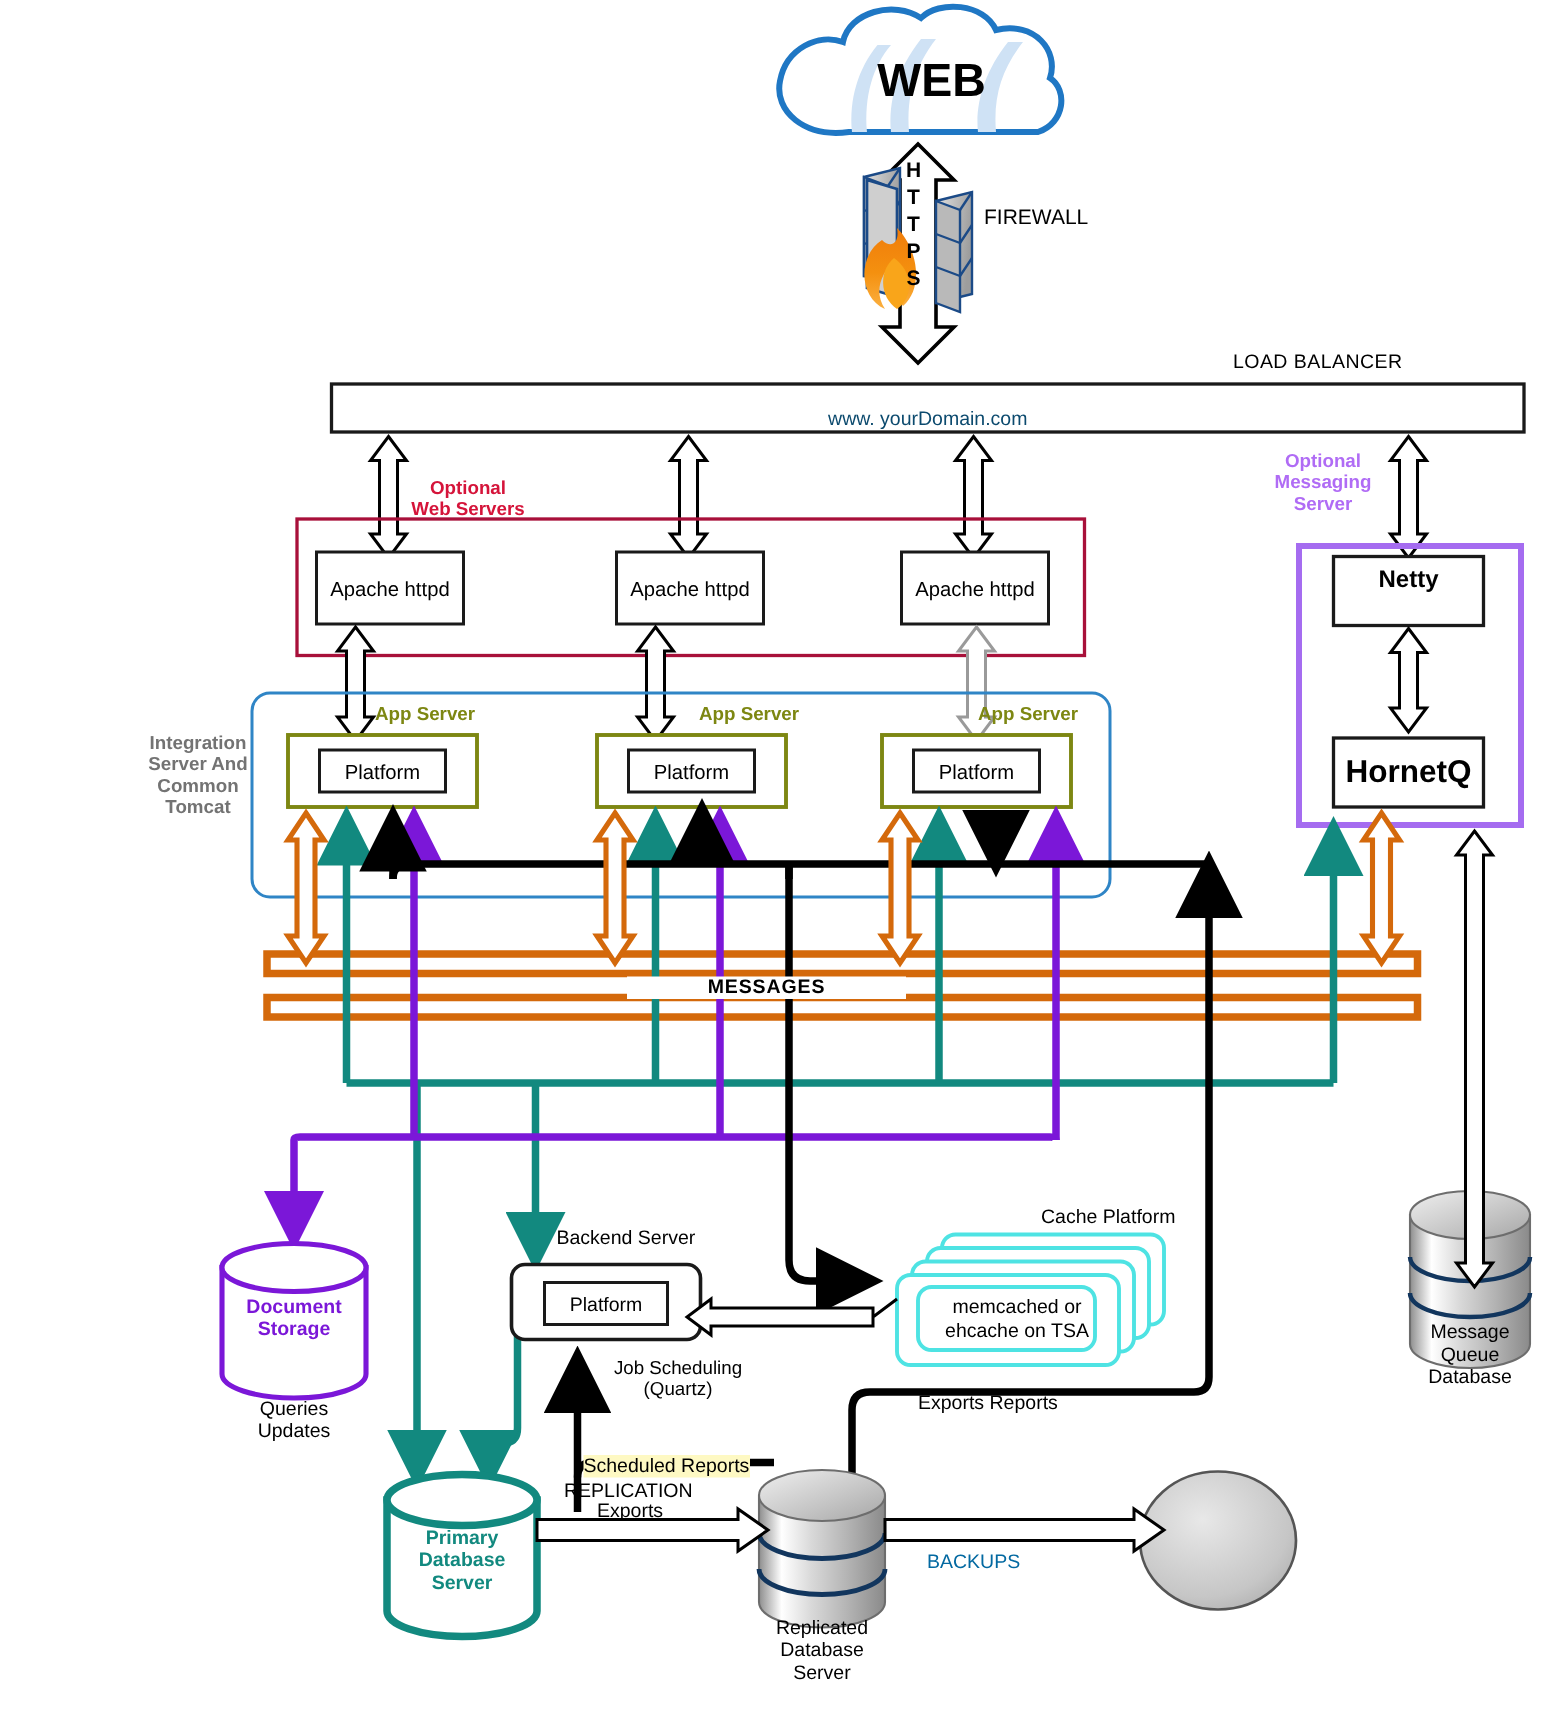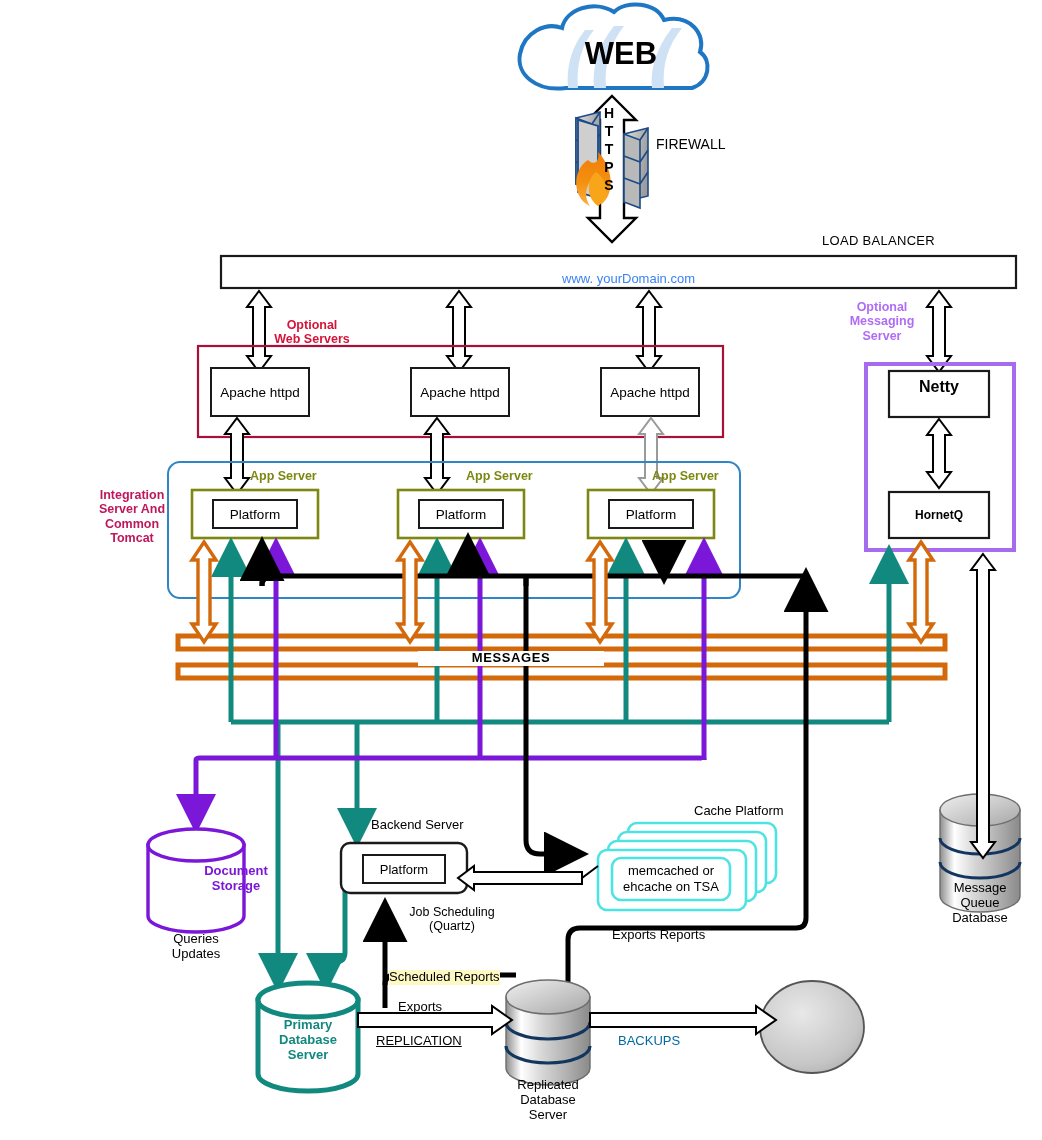--- a/index.html
+++ b/index.html
@@ -242,61 +242,61 @@
 
   </svg>
 
   <div class="lbl ctr" style="left:566px;top:36px;width:110px;font-size:31px;font-weight:bold;color:#000;">WEB</div>
 
   <div class="lbl ctr" style="left:598px;top:104px;width:22px;font-size:14px;font-weight:bold;color:#000;line-height:18px;" id="httpsLabel">H<br>T<br>T<br>P<br>S</div>
 
   <div class="lbl" style="left:656px;top:136px;font-size:14px;color:#000;">FIREWALL</div>
 
   <div class="lbl" style="left:822px;top:234px;font-size:13px;letter-spacing:.3px;color:#000;">LOAD BALANCER</div>
-  <div class="boxtext" style="left:221px;top:256px;width:795px;height:44px;font-size:13px;color:#3b82f6;margin-left:10px;">www. yourDomain.com</div>
+  <div class="boxtext" style="left:221px;top:256px;width:795px;height:44px;font-size:13px;color:#0c4a6e;">www. yourDomain.com</div>
 
   <div class="lbl ctr" style="left:256px;top:318px;width:112px;font-size:12.5px;font-weight:bold;color:#d5143a;">Optional<br>Web Servers</div>
 
   <div class="boxtext" style="left:211px;top:368px;width:98px;height:48px;font-size:13.5px;color:#000;">Apache httpd</div>
   <div class="boxtext" style="left:411px;top:368px;width:98px;height:48px;font-size:13.5px;color:#000;">Apache httpd</div>
   <div class="boxtext" style="left:601px;top:368px;width:98px;height:48px;font-size:13.5px;color:#000;">Apache httpd</div>
 
   <div class="lbl ctr" style="left:832px;top:300px;width:100px;font-size:12.5px;font-weight:bold;color:#b06cf5;">Optional<br>Messaging<br>Server</div>
 
   <div class="boxtext" style="left:889px;top:371px;width:100px;height:32px;font-size:16px;font-weight:bold;color:#000;">Netty</div>
-  <div class="boxtext" style="left:889px;top:492px;width:100px;height:46px;font-size:12px;font-weight:bold;color:#000;">HornetQ</div>
-
-  <div class="lbl ctr" style="left:86px;top:488px;width:92px;font-size:12.5px;font-weight:bold;color:#be185d;">Integration<br>Server And<br>Common<br>Tomcat</div>
+  <div class="boxtext" style="left:889px;top:492px;width:100px;height:46px;font-size:21px;font-weight:bold;color:#000;">HornetQ</div>
+
+  <div class="lbl ctr" style="left:86px;top:488px;width:92px;font-size:12.5px;font-weight:bold;color:#737373;">Integration<br>Server And<br>Common<br>Tomcat</div>
 
   <div class="lbl" style="left:250px;top:469px;font-size:12.5px;font-weight:bold;color:#7d8712;">App Server</div>
   <div class="lbl" style="left:466px;top:469px;font-size:12.5px;font-weight:bold;color:#7d8712;">App Server</div>
   <div class="lbl" style="left:652px;top:469px;font-size:12.5px;font-weight:bold;color:#7d8712;">App Server</div>
 
   <div class="boxtext" style="left:213px;top:500px;width:84px;height:28px;font-size:13.5px;color:#000;">Platform</div>
   <div class="boxtext" style="left:419px;top:500px;width:84px;height:28px;font-size:13.5px;color:#000;">Platform</div>
   <div class="boxtext" style="left:609px;top:500px;width:84px;height:28px;font-size:13.5px;color:#000;">Platform</div>
 
   <div class="lbl ctr" style="left:418px;top:651px;width:186px;font-size:13px;font-weight:bold;letter-spacing:.6px;
               color:#000;background:#fff;">MESSAGES</div>
 
-  <div class="lbl ctr" style="left:146px;top:864px;width:100px;font-size:13px;font-weight:bold;color:#7b17d8;margin-left:40px;">Document<br>Storage</div>
+  <div class="lbl ctr" style="left:146px;top:864px;width:100px;font-size:13px;font-weight:bold;color:#7b17d8;">Document<br>Storage</div>
   <div class="lbl ctr" style="left:146px;top:932px;width:100px;font-size:13px;color:#000;">Queries<br>Updates</div>
 
   <div class="lbl" style="left:371px;top:818px;font-size:13px;color:#000;">Backend Server</div>
   <div class="boxtext" style="left:363px;top:855px;width:82px;height:28px;font-size:13px;color:#000;">Platform</div>
   <div class="lbl ctr" style="left:392px;top:905px;width:120px;font-size:12.5px;color:#000;">Job Scheduling<br>(Quartz)</div>
 
   <div class="lbl" style="left:694px;top:804px;font-size:13px;color:#000;">Cache Platform</div>
-  <div class="boxtext" style="left:612px;top:858px;width:118px;height:42px;font-size:13px;color:#000;line-height:1.25;">memcached or<br>ehcache on TSA</div>
+  <div class="boxtext" style="left:612px;top:858px;width:132px;height:42px;font-size:13px;color:#000;line-height:1.25;">memcached or<br>ehcache on TSA</div>
 
   <div class="lbl ctr" style="left:920px;top:881px;width:120px;font-size:13px;color:#000;">Message<br>Queue<br>Database</div>
 
   <div class="lbl ctr" style="left:256px;top:1018px;width:104px;font-size:13px;font-weight:bold;color:#12897f;">Primary<br>Database<br>Server</div>
 
   <div class="lbl ctr" style="left:488px;top:1078px;width:120px;font-size:13px;color:#000;">Replicated<br>Database<br>Server</div>
 
   <div class="lbl" style="left:612px;top:928px;font-size:13px;color:#000;">Exports Reports</div>
   <div class="lbl" style="left:389px;top:970px;font-size:13px;color:#000;background:#fef9c3;">Scheduled Reports</div>
   <div class="lbl" style="left:398px;top:1000px;font-size:13px;color:#000;">Exports</div>
-  <div class="lbl" style="left:376px;top:1034px;font-size:13px;color:#000;text-decoration:underline;">REPLICATION</div>
+  <div class="lbl" style="left:376px;top:987px;font-size:13px;color:#000;">REPLICATION</div>
   <div class="lbl" style="left:618px;top:1034px;font-size:13px;color:#0369a1;">BACKUPS</div>
 
 </div>
 
 </body></html>

